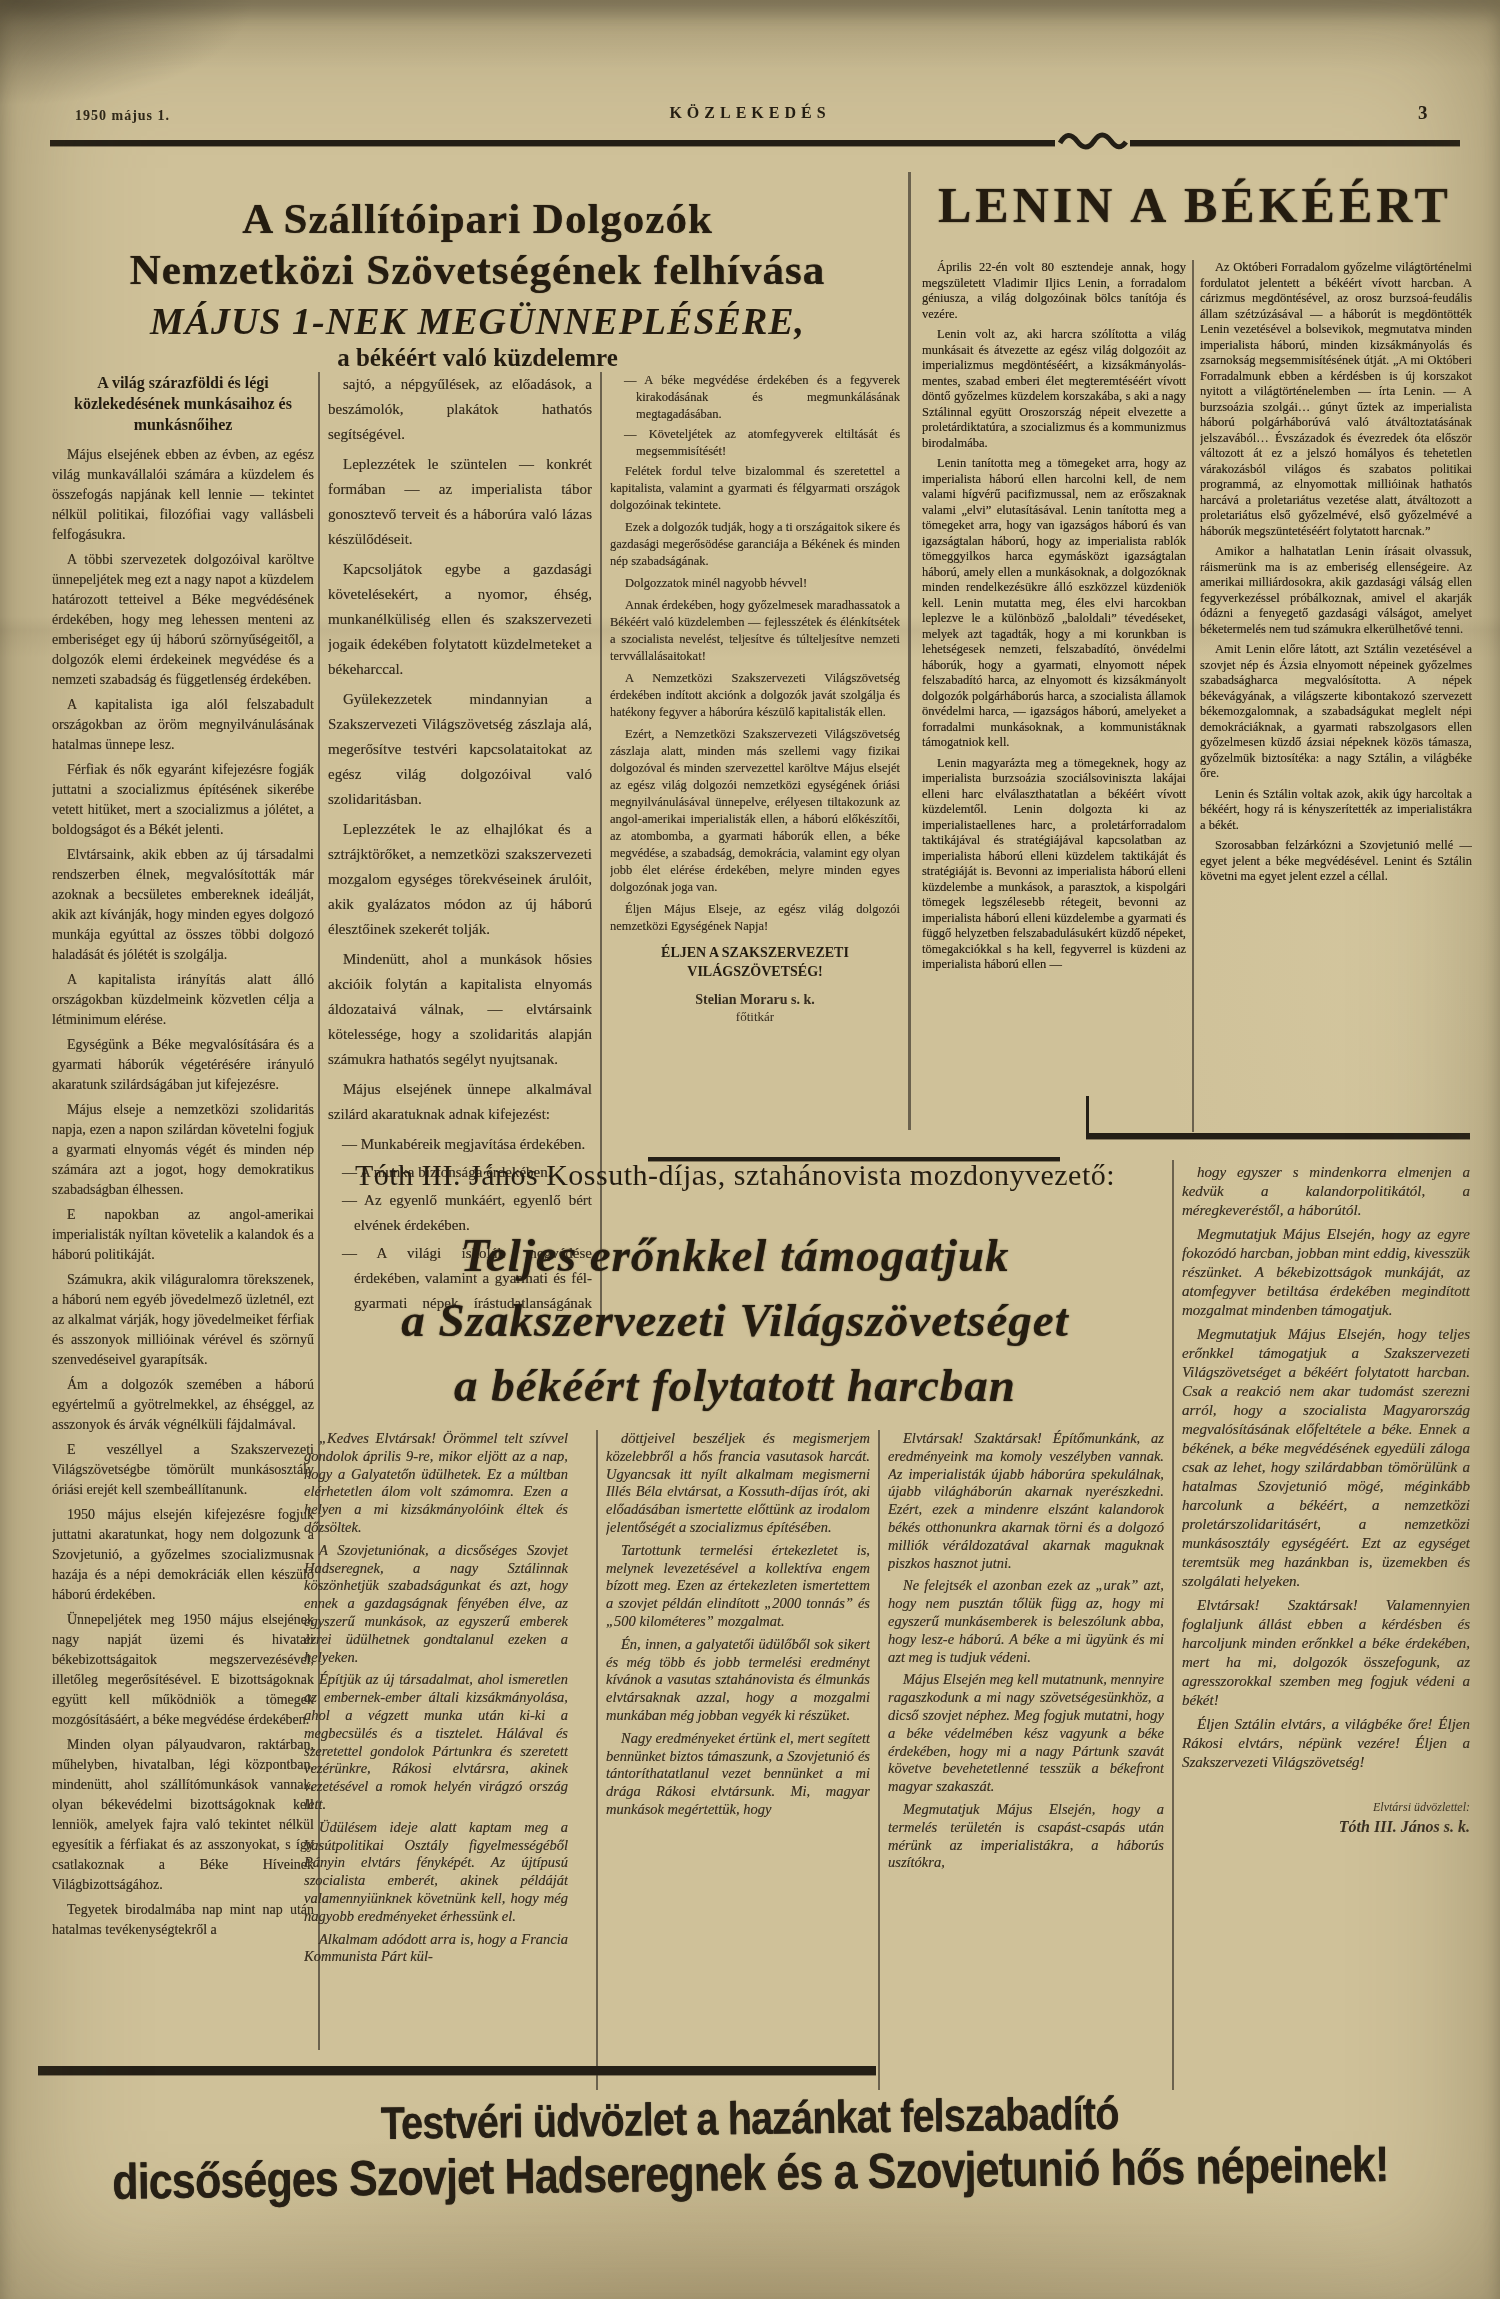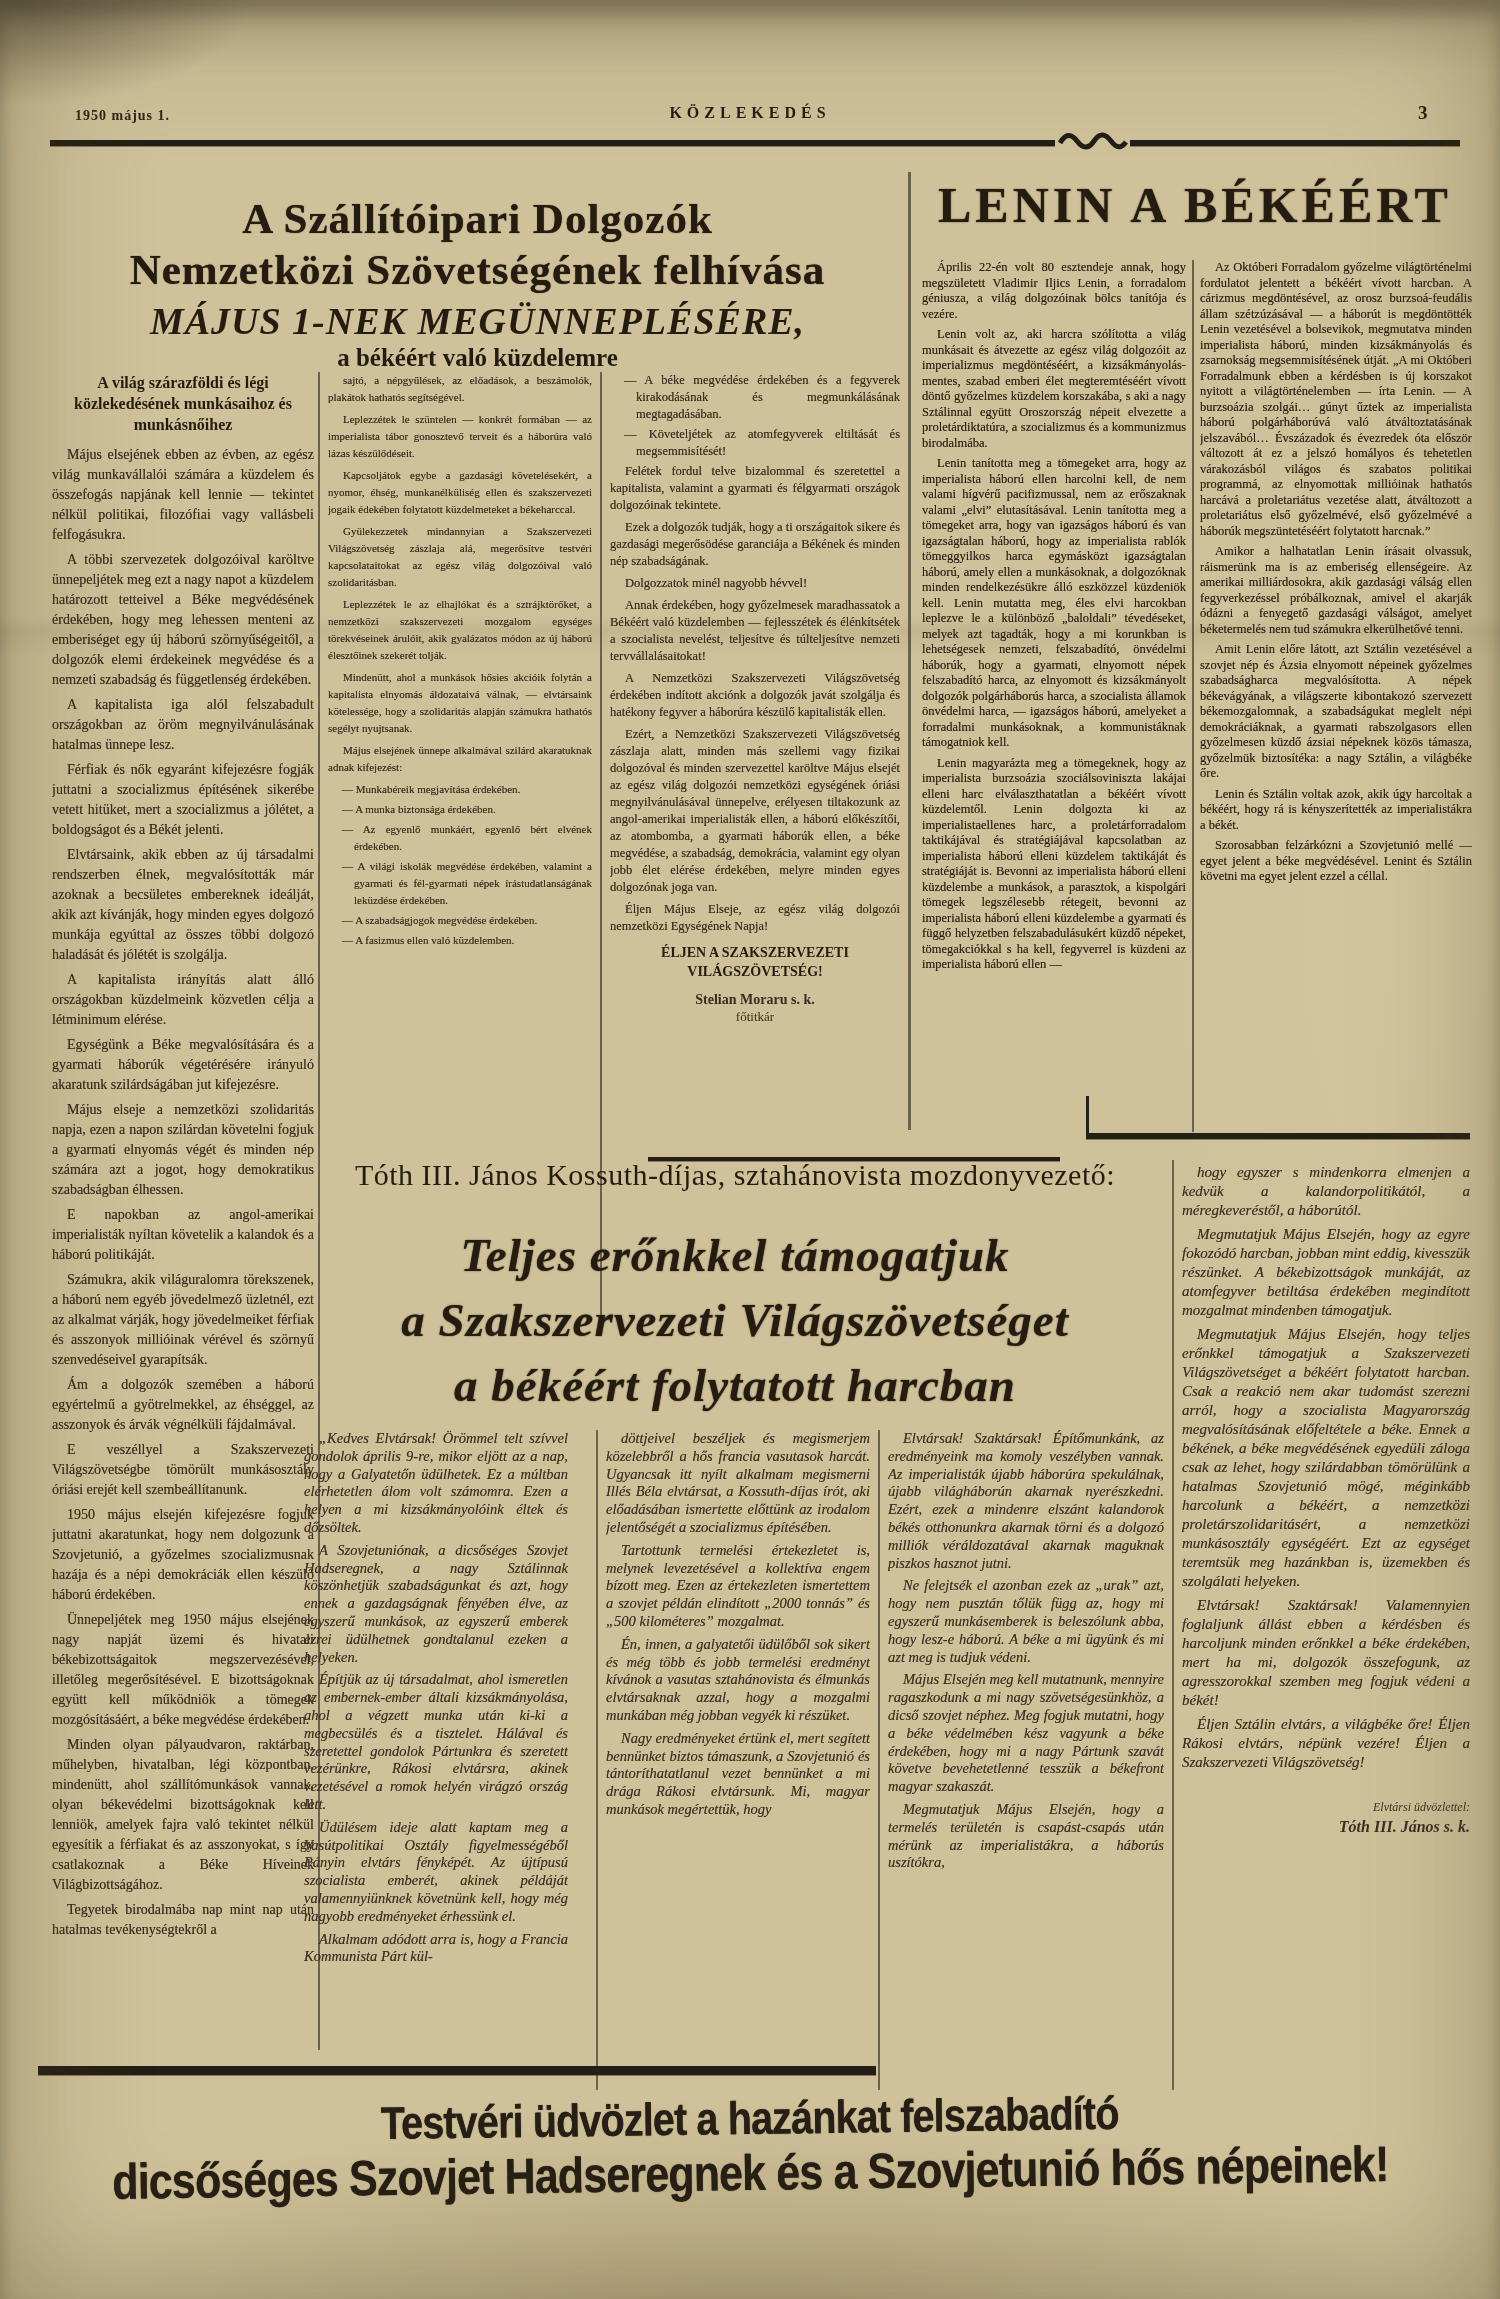--- a/index.html
+++ b/index.html
@@ -23,21 +23,21 @@
   .hrule{background:#241f16;box-shadow:0 1px 0 rgba(60,50,35,.5);}
   .vrule{background:#4a4136;width:2px;opacity:.75;}
   .a1head{left:55px;width:845px;text-align:center;color:#241c10;}
   .a1h-main{font-size:43px;font-weight:bold;letter-spacing:1px;text-shadow:0 0 1px #3a3020;}
   .a1h-ital{font-size:38px;font-weight:bold;font-style:italic;letter-spacing:1px;}
   .a1h-sub{font-size:25px;font-weight:bold;}
   .col{text-align:justify;overflow:hidden;color:#372d1f;}
   .col p{margin:0 0 5px 0;text-indent:15px;text-shadow:0 0 .5px rgba(55,45,30,.6);}
   .col p.li{text-indent:-12px;padding-left:26px;margin-bottom:3px;}
   .body1{font-size:14px;line-height:20px;}
-  .body2{font-size:11px;line-height:17px;}
+  .body2{font-size:15px;line-height:25px;}
   .body3{font-size:12.5px;line-height:17px;}
   .subhead{font-size:16px;line-height:21px;font-weight:bold;text-align:center;margin:0 0 10px 0;color:#241c10;}
   .slogan-caps{font-weight:bold;text-align:center;font-size:14px;line-height:19px;margin-top:8px;color:#241c10;}
   .sig{ text-align:center;font-weight:bold;font-size:14px;margin-top:10px;}
   .sig-title{text-align:center;font-size:13px;}
   .leninhead{left:915px;width:560px;text-align:center;font-size:50px;font-weight:bold;letter-spacing:4px;color:#241c10;text-shadow:0 0 1.5px #453a26;}
   .leninbody{font-size:12.5px;line-height:15.5px;font-weight:normal;color:#2b2215;}
   .kicker{left:260px;width:950px;text-align:center;font-size:30px;color:#241c10;letter-spacing:.5px;}
   .scripthl{left:260px;width:950px;text-align:center;font-size:47px;font-weight:bold;font-style:italic;color:#241c10;letter-spacing:1px;text-shadow:0 0 1.5px #453a26;}
   .ital{font-style:italic;font-size:14.5px;line-height:17.8px;color:#3a3022;}

